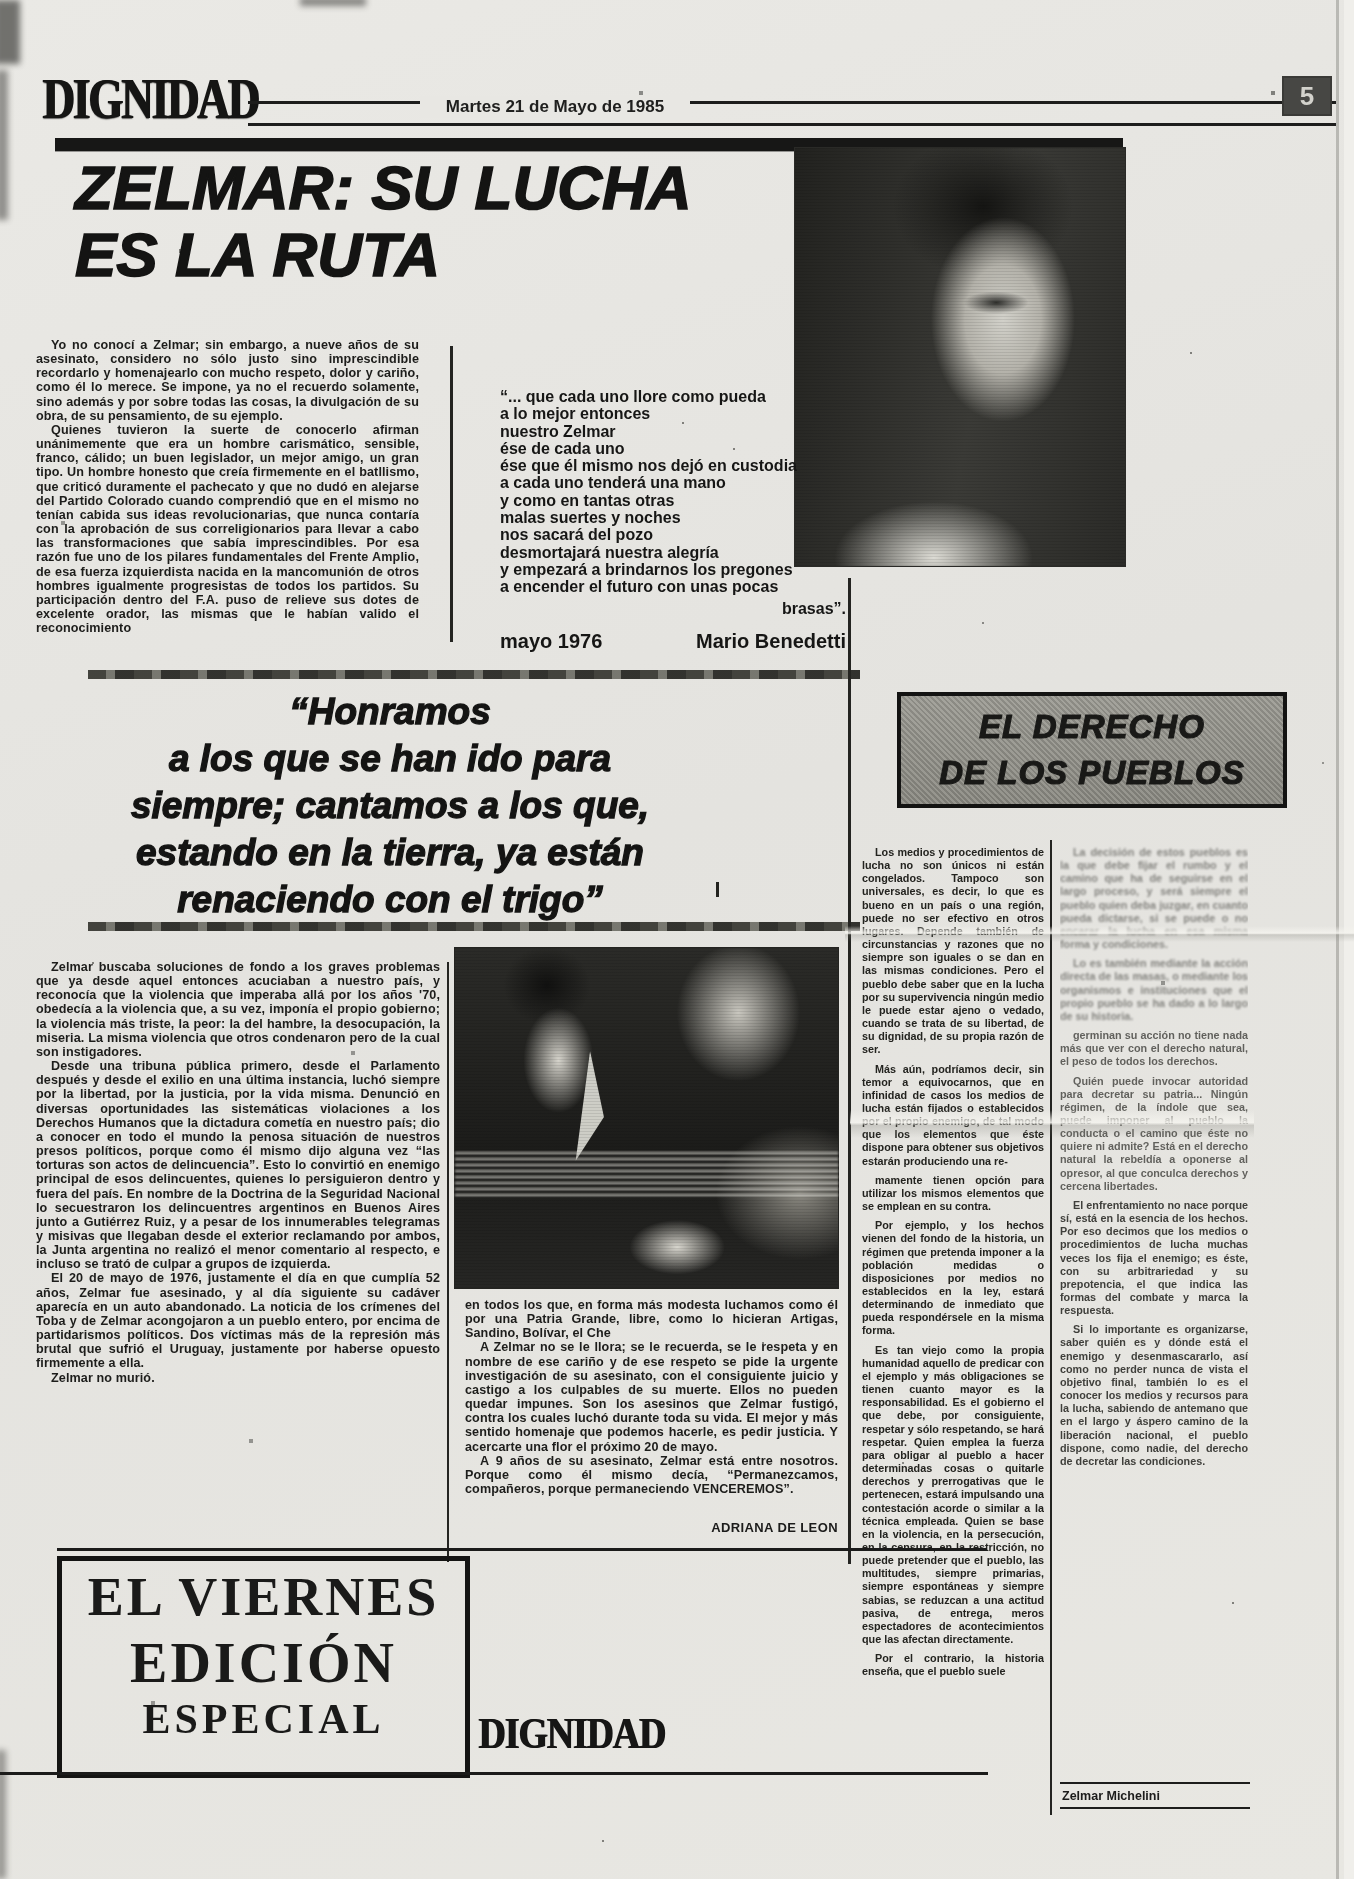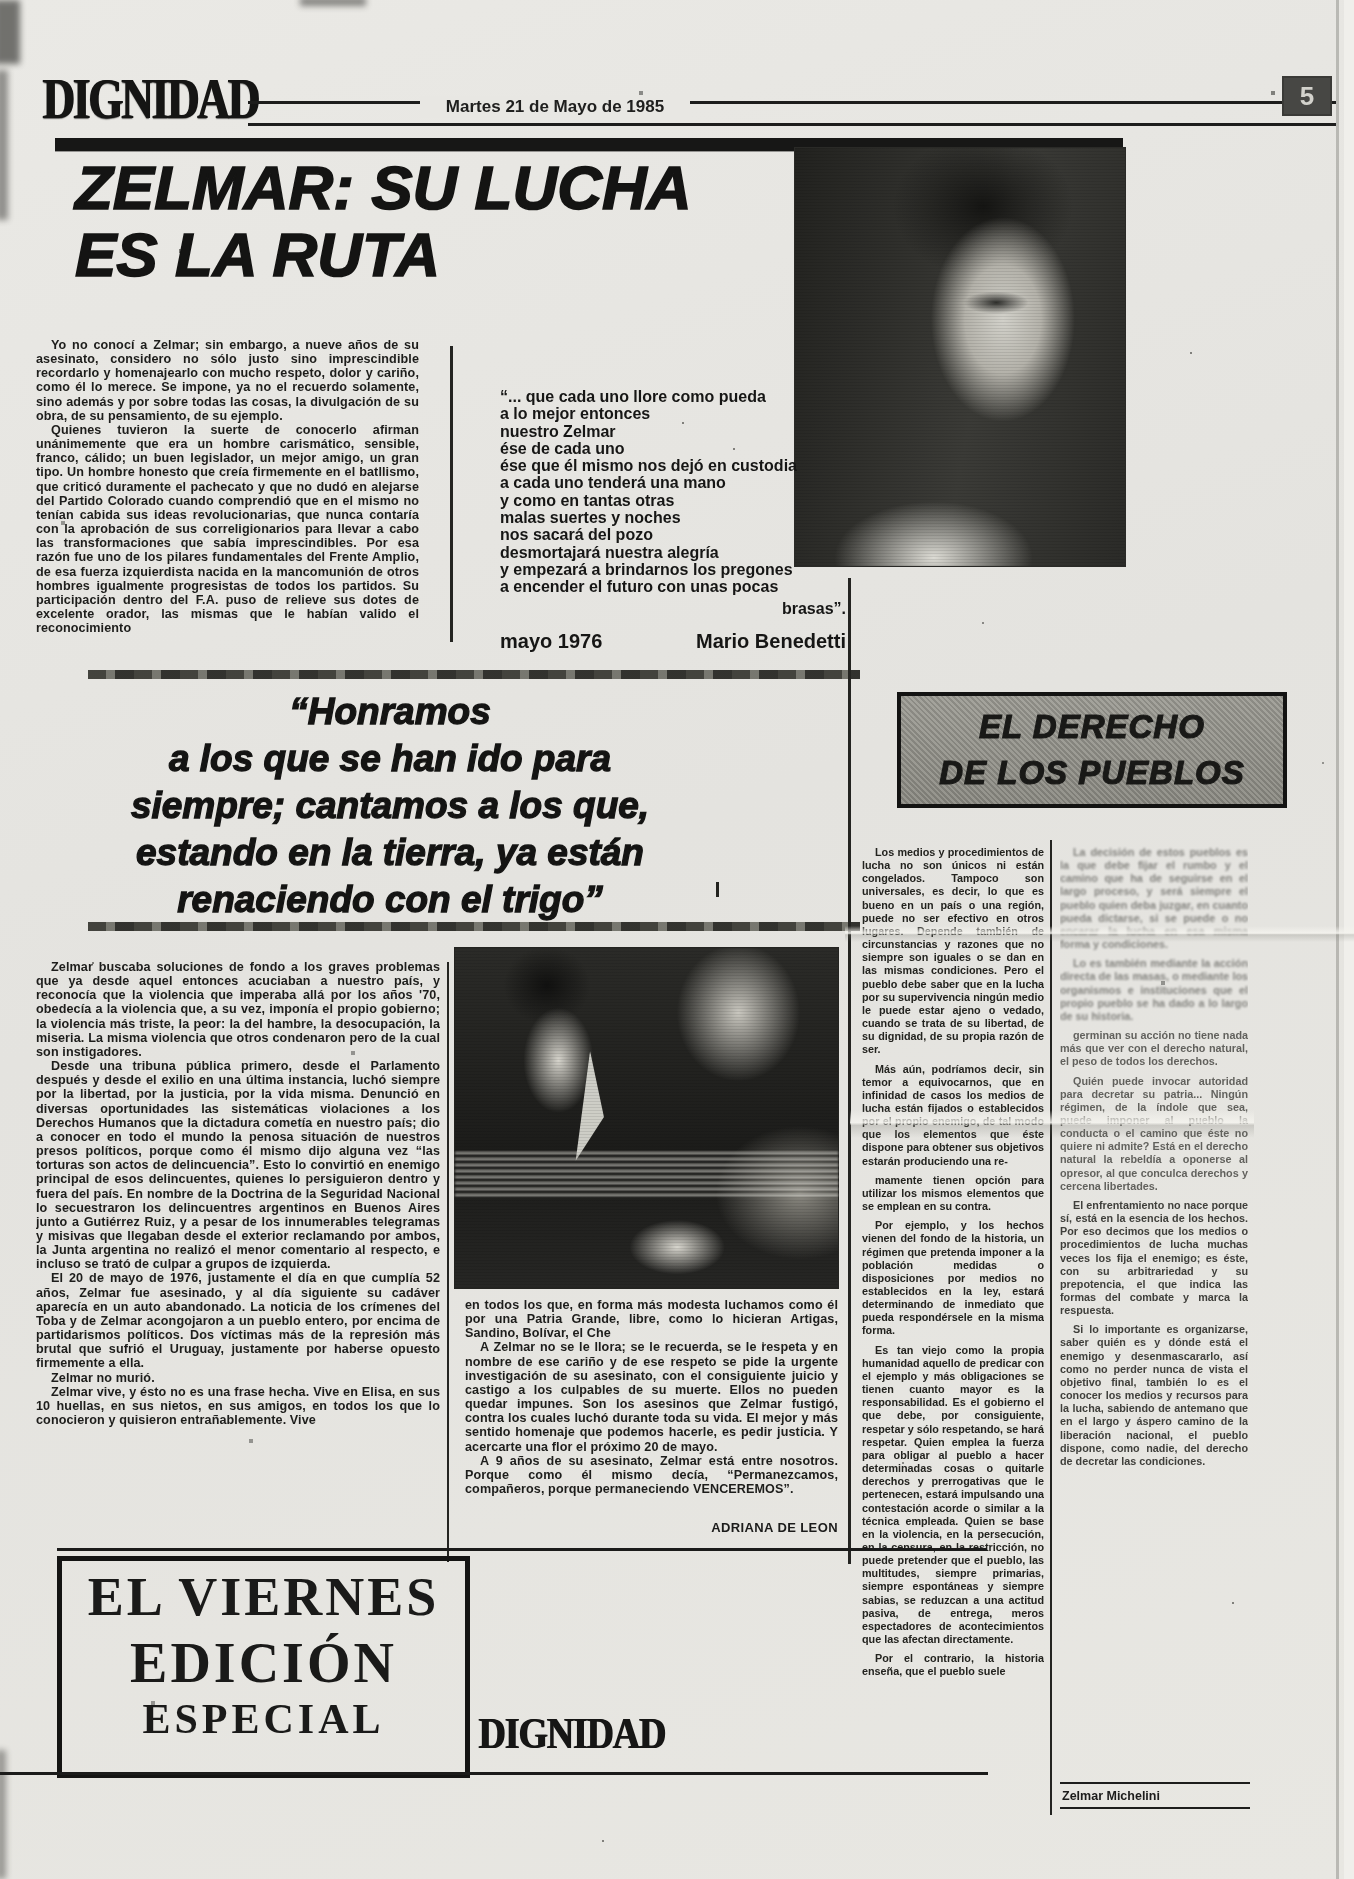--- a/index.html
+++ b/index.html
@@ -169,21 +169,20 @@
 siempre; cantamos a los que,
 estando en la tierra, ya están
 renaciendo con el trigo”</div>
   <div class="abs qbar" style="left:88px;top:922px;width:772px;"></div>
 
   <div class="abs bodytxt" style="left:36px;top:960px;width:404px;height:582px;">
     <p class="ind">Zelmar buscaba soluciones de fondo a los graves problemas que ya desde aquel entonces acuciaban a nuestro país, y reconocía que la violencia que imperaba allá por los años '70, obedecía a la violencia que, a su vez, imponía el propio gobierno; la violencia más triste, la peor: la del hambre, la desocupación, la miseria. La misma violencia que otros condenaron pero de la cual son instigadores.</p>
     <p class="ind">Desde una tribuna pública primero, desde el Parlamento después y desde el exilio en una última instancia, luchó siempre por la libertad, por la justicia, por la vida misma. Denunció en diversas oportunidades las sistemáticas violaciones a los Derechos Humanos que la dictadura cometía en nuestro país; dio a conocer en todo el mundo la penosa situación de nuestros presos políticos, porque como él mismo dijo alguna vez “las torturas son actos de delincuencia”. Esto lo convirtió en enemigo principal de esos delincuentes, quienes lo persiguieron dentro y fuera del país. En nombre de la Doctrina de la Seguridad Nacional lo secuestraron los delincuentres argentinos en Buenos Aires junto a Gutiérrez Ruiz, y a pesar de los innumerables telegramas y misivas que llegaban desde el exterior reclamando por ambos, la Junta argentina no realizó el menor comentario al respecto, e incluso se trató de culpar a grupos de izquierda.</p>
     <p class="ind">El 20 de mayo de 1976, justamente el día en que cumplía 52 años, Zelmar fue asesinado, y al día siguiente su cadáver aparecía en un auto abandonado. La noticia de los crímenes del Toba y de Zelmar acongojaron a un pueblo entero, por encima de partidarismos políticos. Dos víctimas más de la represión más brutal que sufrió el Uruguay, justamente por haberse opuesto firmemente a ella.</p>
     <p class="ind">Zelmar no murió.</p>
-    <p class="ind">Zelmar vive, y ésto no es una frase hecha. Vive en Elisa, en sus 10 huellas, en sus nietos, en sus amigos, en todos los que lo conocieron y quisieron entrañablemente. Vive</p>
   </div>
   <div class="abs vrule" style="left:447px;top:962px;width:2px;height:600px;"></div>
 
   <div class="abs photo2" style="left:455px;top:948px;width:383px;height:340px;">
     <div class="wedge"></div>
     <div class="streak"></div>
     <div class="grain"></div>
   </div>
 
   <div class="abs bodytxt" style="left:465px;top:1298px;width:373px;height:216px;">

